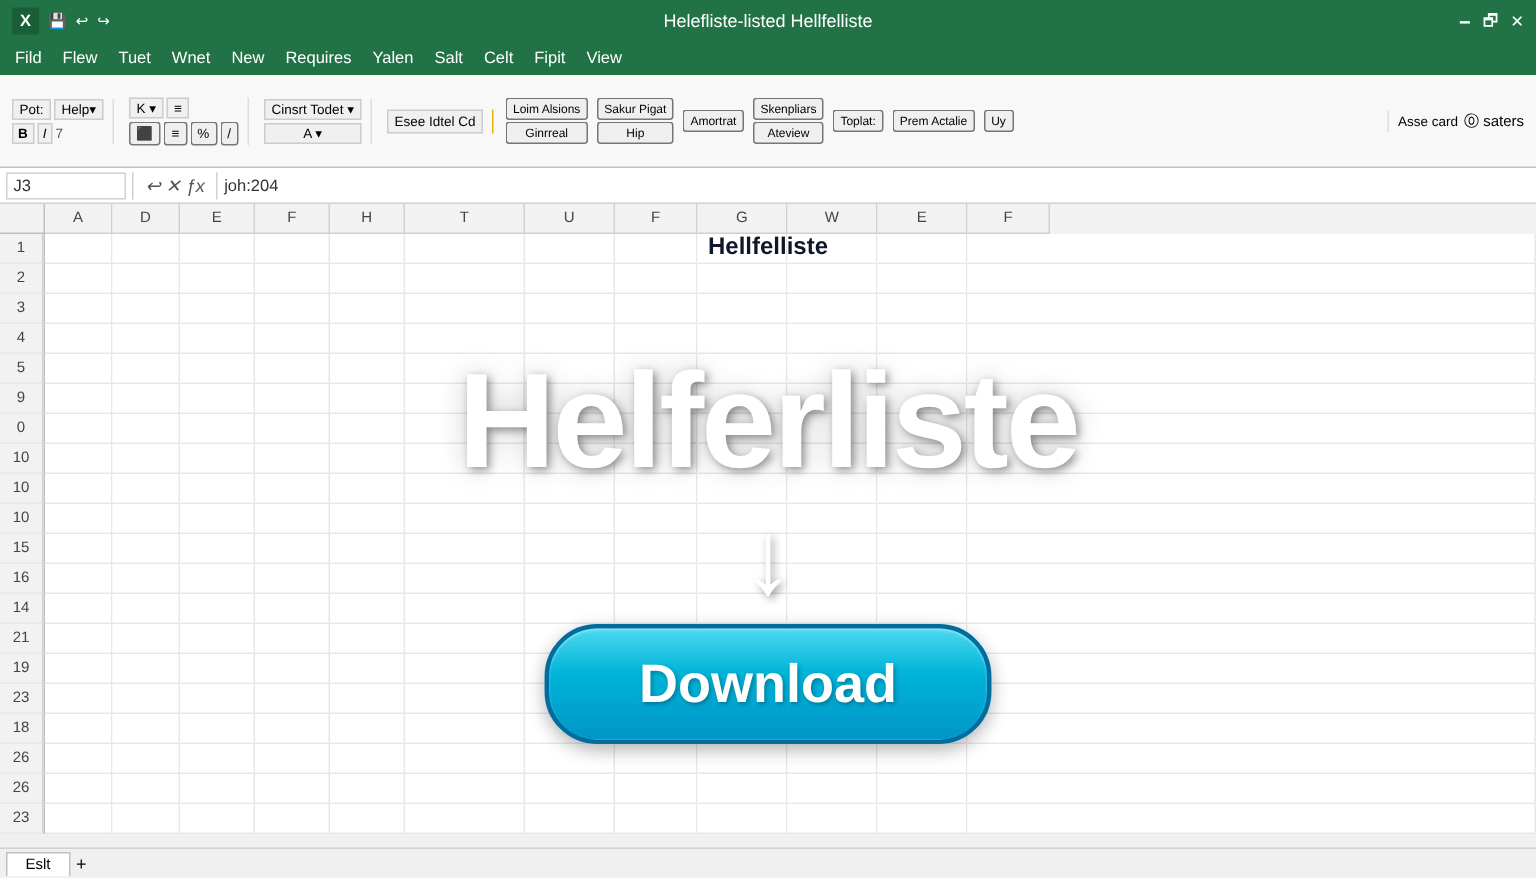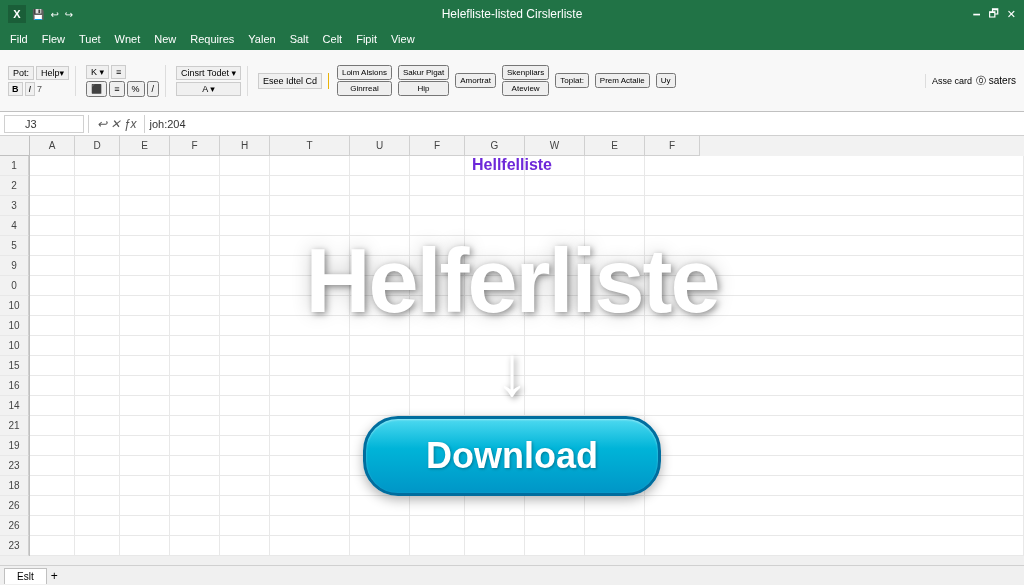--- a/index.html
+++ b/index.html
@@ -78,21 +78,21 @@
       display: flex;
       align-items: center;
       padding: 0 4px;
       gap: 4px;
     }
     .name-box {
       width: 80px;
       border: 1px solid #d0d0d0;
       height: 18px;
       font-size: 11px;
-      padding: 0 20px;
+      padding: 0 4px;
       color: #333;
       display: flex;
       align-items: center;
     }
     .formula-divider {
       width: 1px;
       height: 18px;
       background: #d0d0d0;
     }
     .fx-label {
@@ -160,21 +160,21 @@
       flex-direction: column;
       align-items: center;
       justify-content: center;
       gap: 10px;
       pointer-events: none;
     }
 
     .spreadsheet-title {
       font-size: 16px;
       font-weight: bold;
-      color: #6d28d9;
+      color: #0f172a;
       position: absolute;
       top: 20px;
       left: 50%;
       transform: translateX(-50%);
       white-space: nowrap;
     }
 
     .main-title {
       font-size: 90px;
       font-weight: bold;
@@ -222,21 +222,21 @@
   <div class="title-bar">
     <div class="title-bar-left">
       <div class="title-icon" style="background:#1a5e38; width:18px; height:18px; display:flex; align-items:center; justify-content:center;">
         <span style="color:#fff; font-weight:bold; font-size:11px;">X</span>
       </div>
       <span style="font-size:10px; cursor:pointer;">💾</span>
       <span style="font-size:10px; cursor:pointer;">↩</span>
       <span style="font-size:10px; cursor:pointer;">↪</span>
     </div>
     <div class="title-bar-center">
-      <span>Helefliste-listed Cirslerliste</span>
+      <span>Helefliste-listed Hellfelliste</span>
     </div>
     <div class="title-bar-right">
       <span style="cursor:pointer;">🗕</span>
       <span style="cursor:pointer;">🗗</span>
       <span style="cursor:pointer;">✕</span>
     </div>
   </div>
 
   <div class="menu-bar">
     <span class="menu-item">Fild</span>

